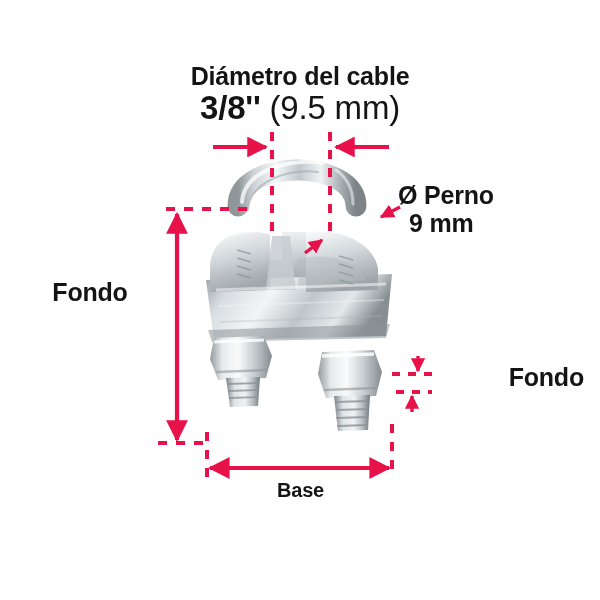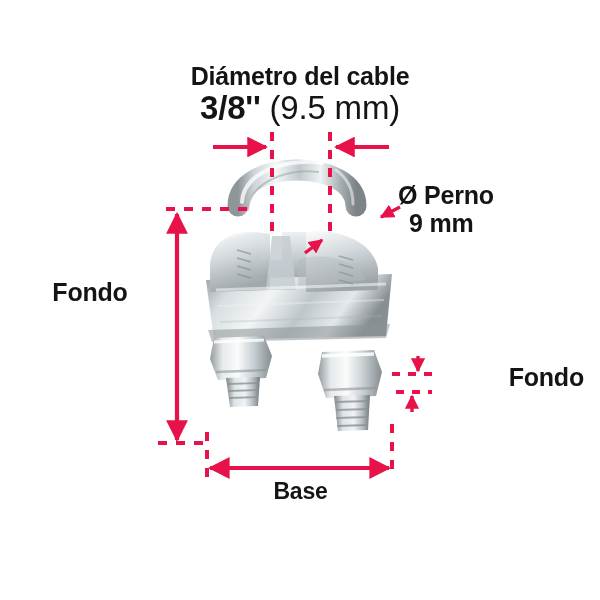--- a/index.html
+++ b/index.html
@@ -57,21 +57,21 @@
     width: 150px;
     text-align: right;
     font-size: 25px;
     font-weight: bold;
   }
 
   #label-base {
     left: 208px; top: 479px;
     width: 185px;
     text-align: center;
-    font-size: 23px;
+    font-size: 20px;
     font-weight: bold;
   }
 
   
   #product {
     position: absolute;
     left: 186px;
     top: 140px;
     width: 230px;
     height: 320px;

